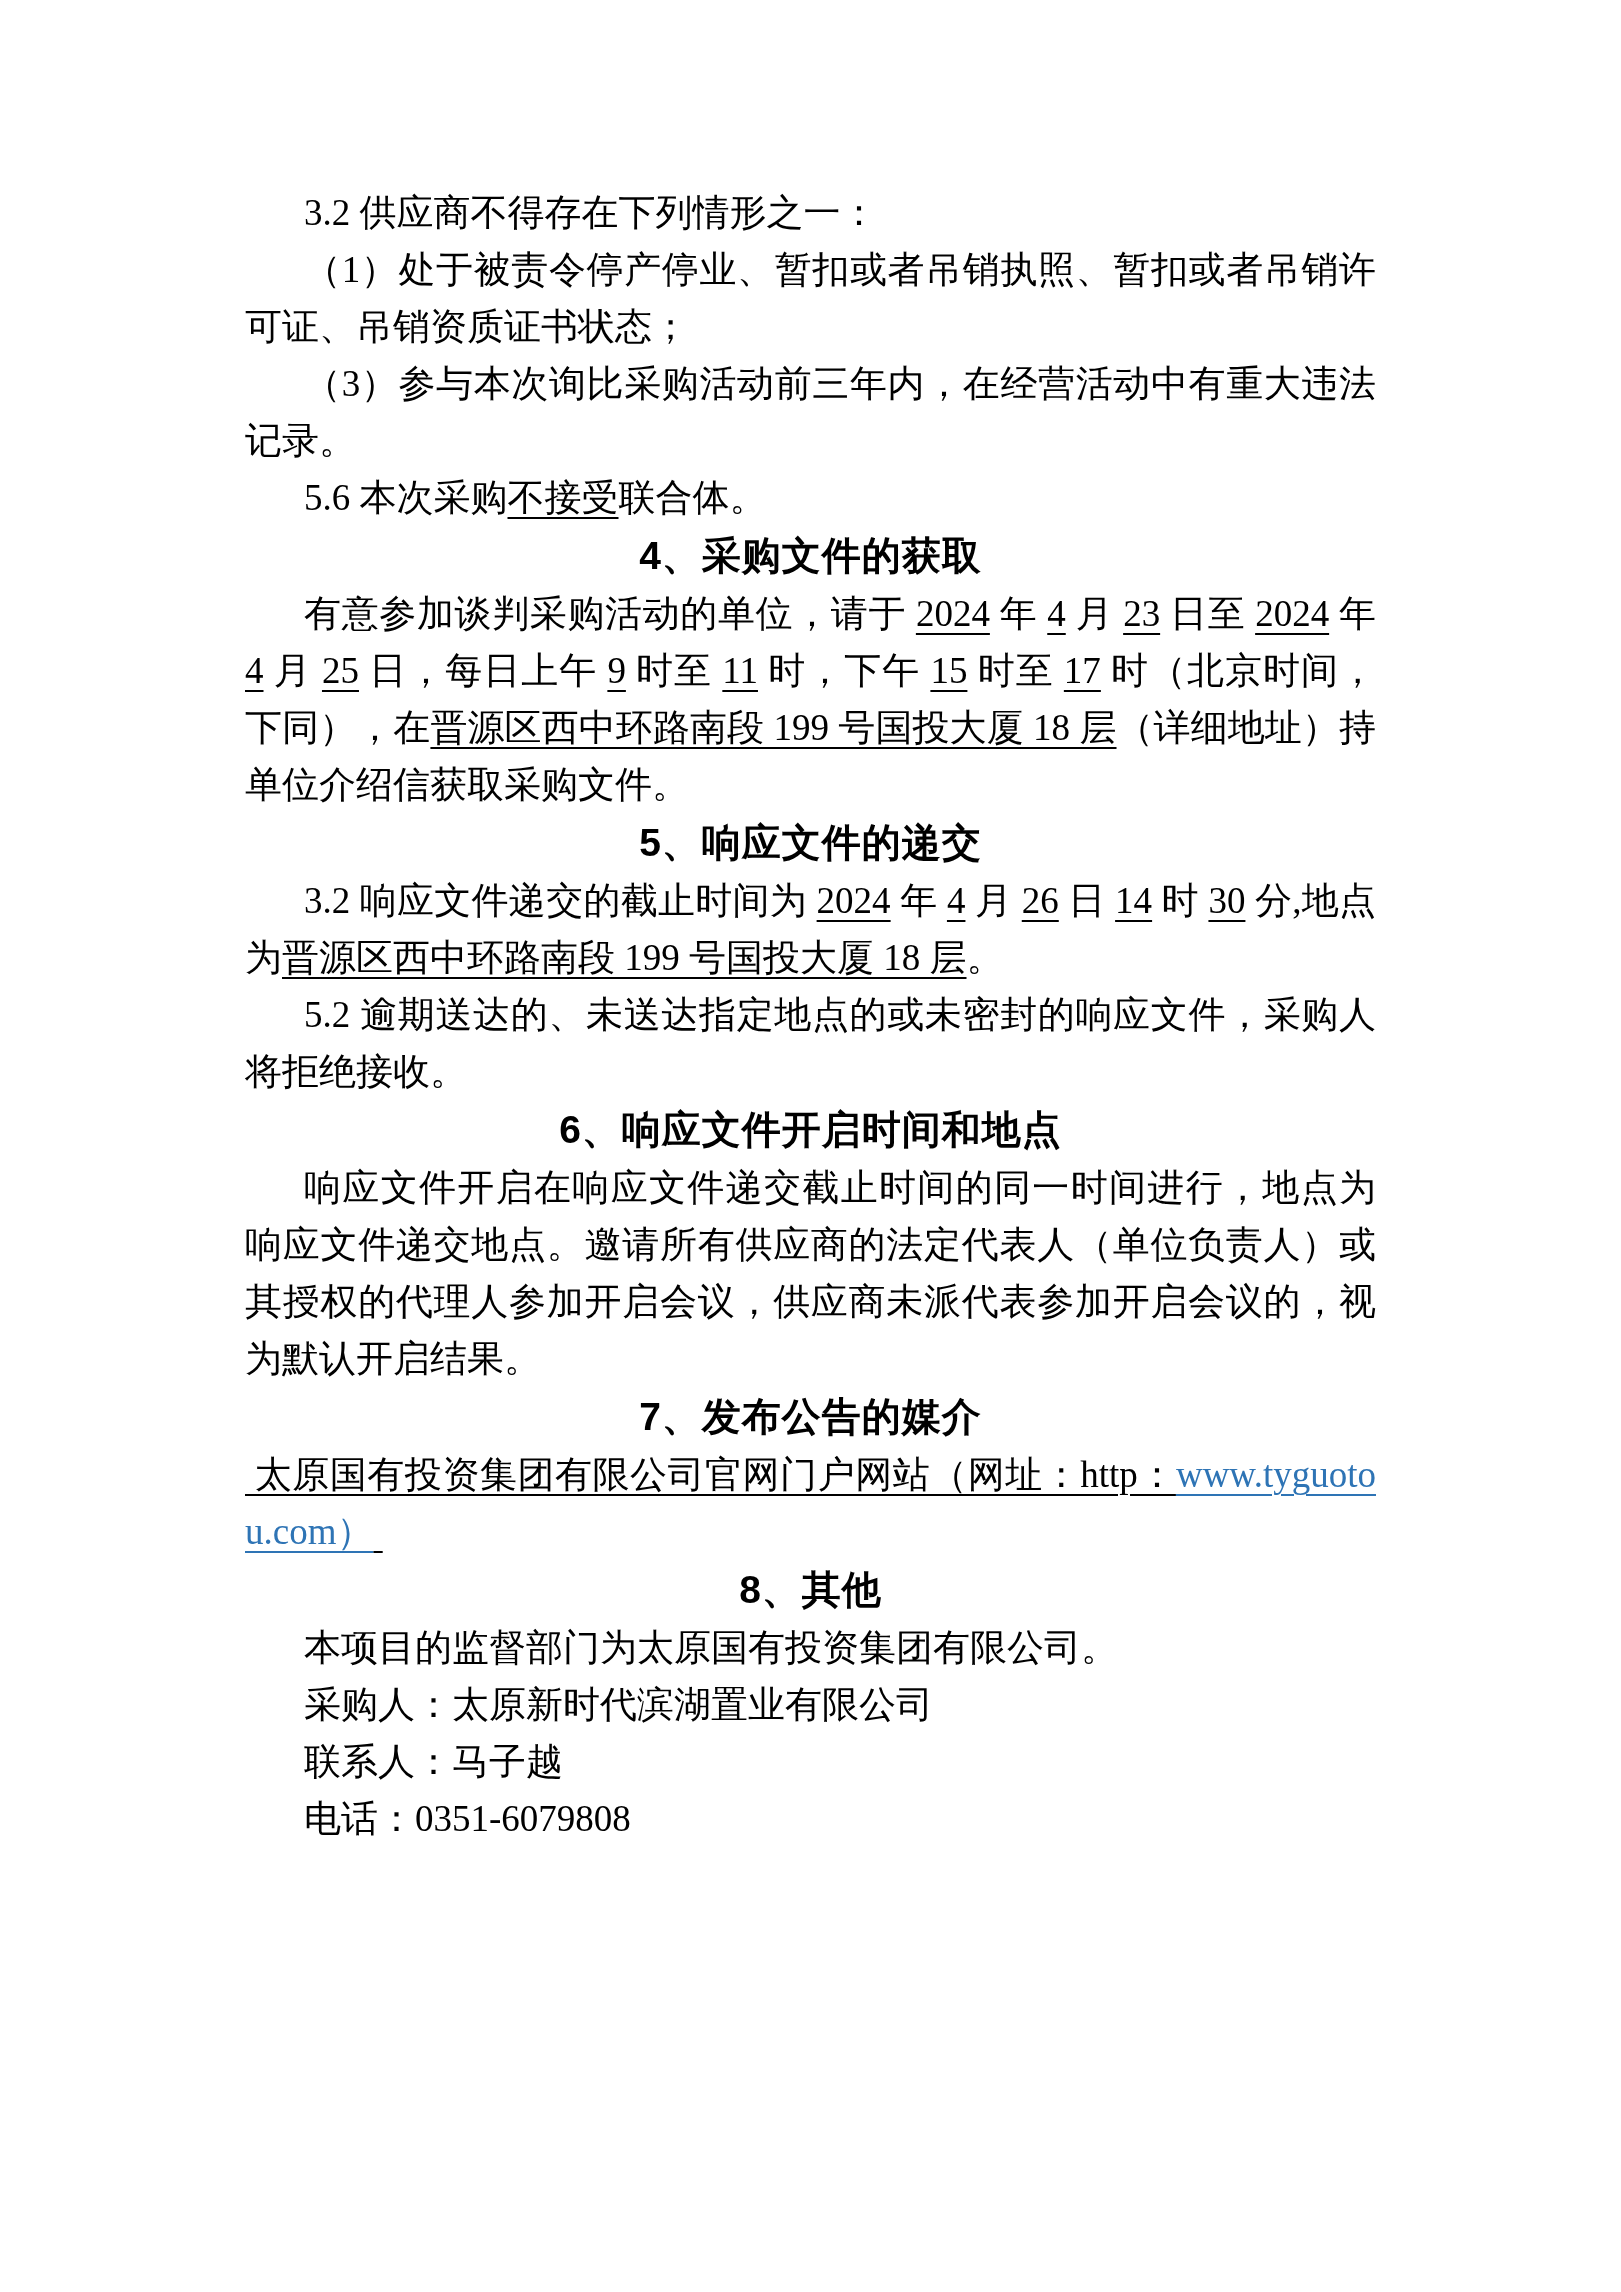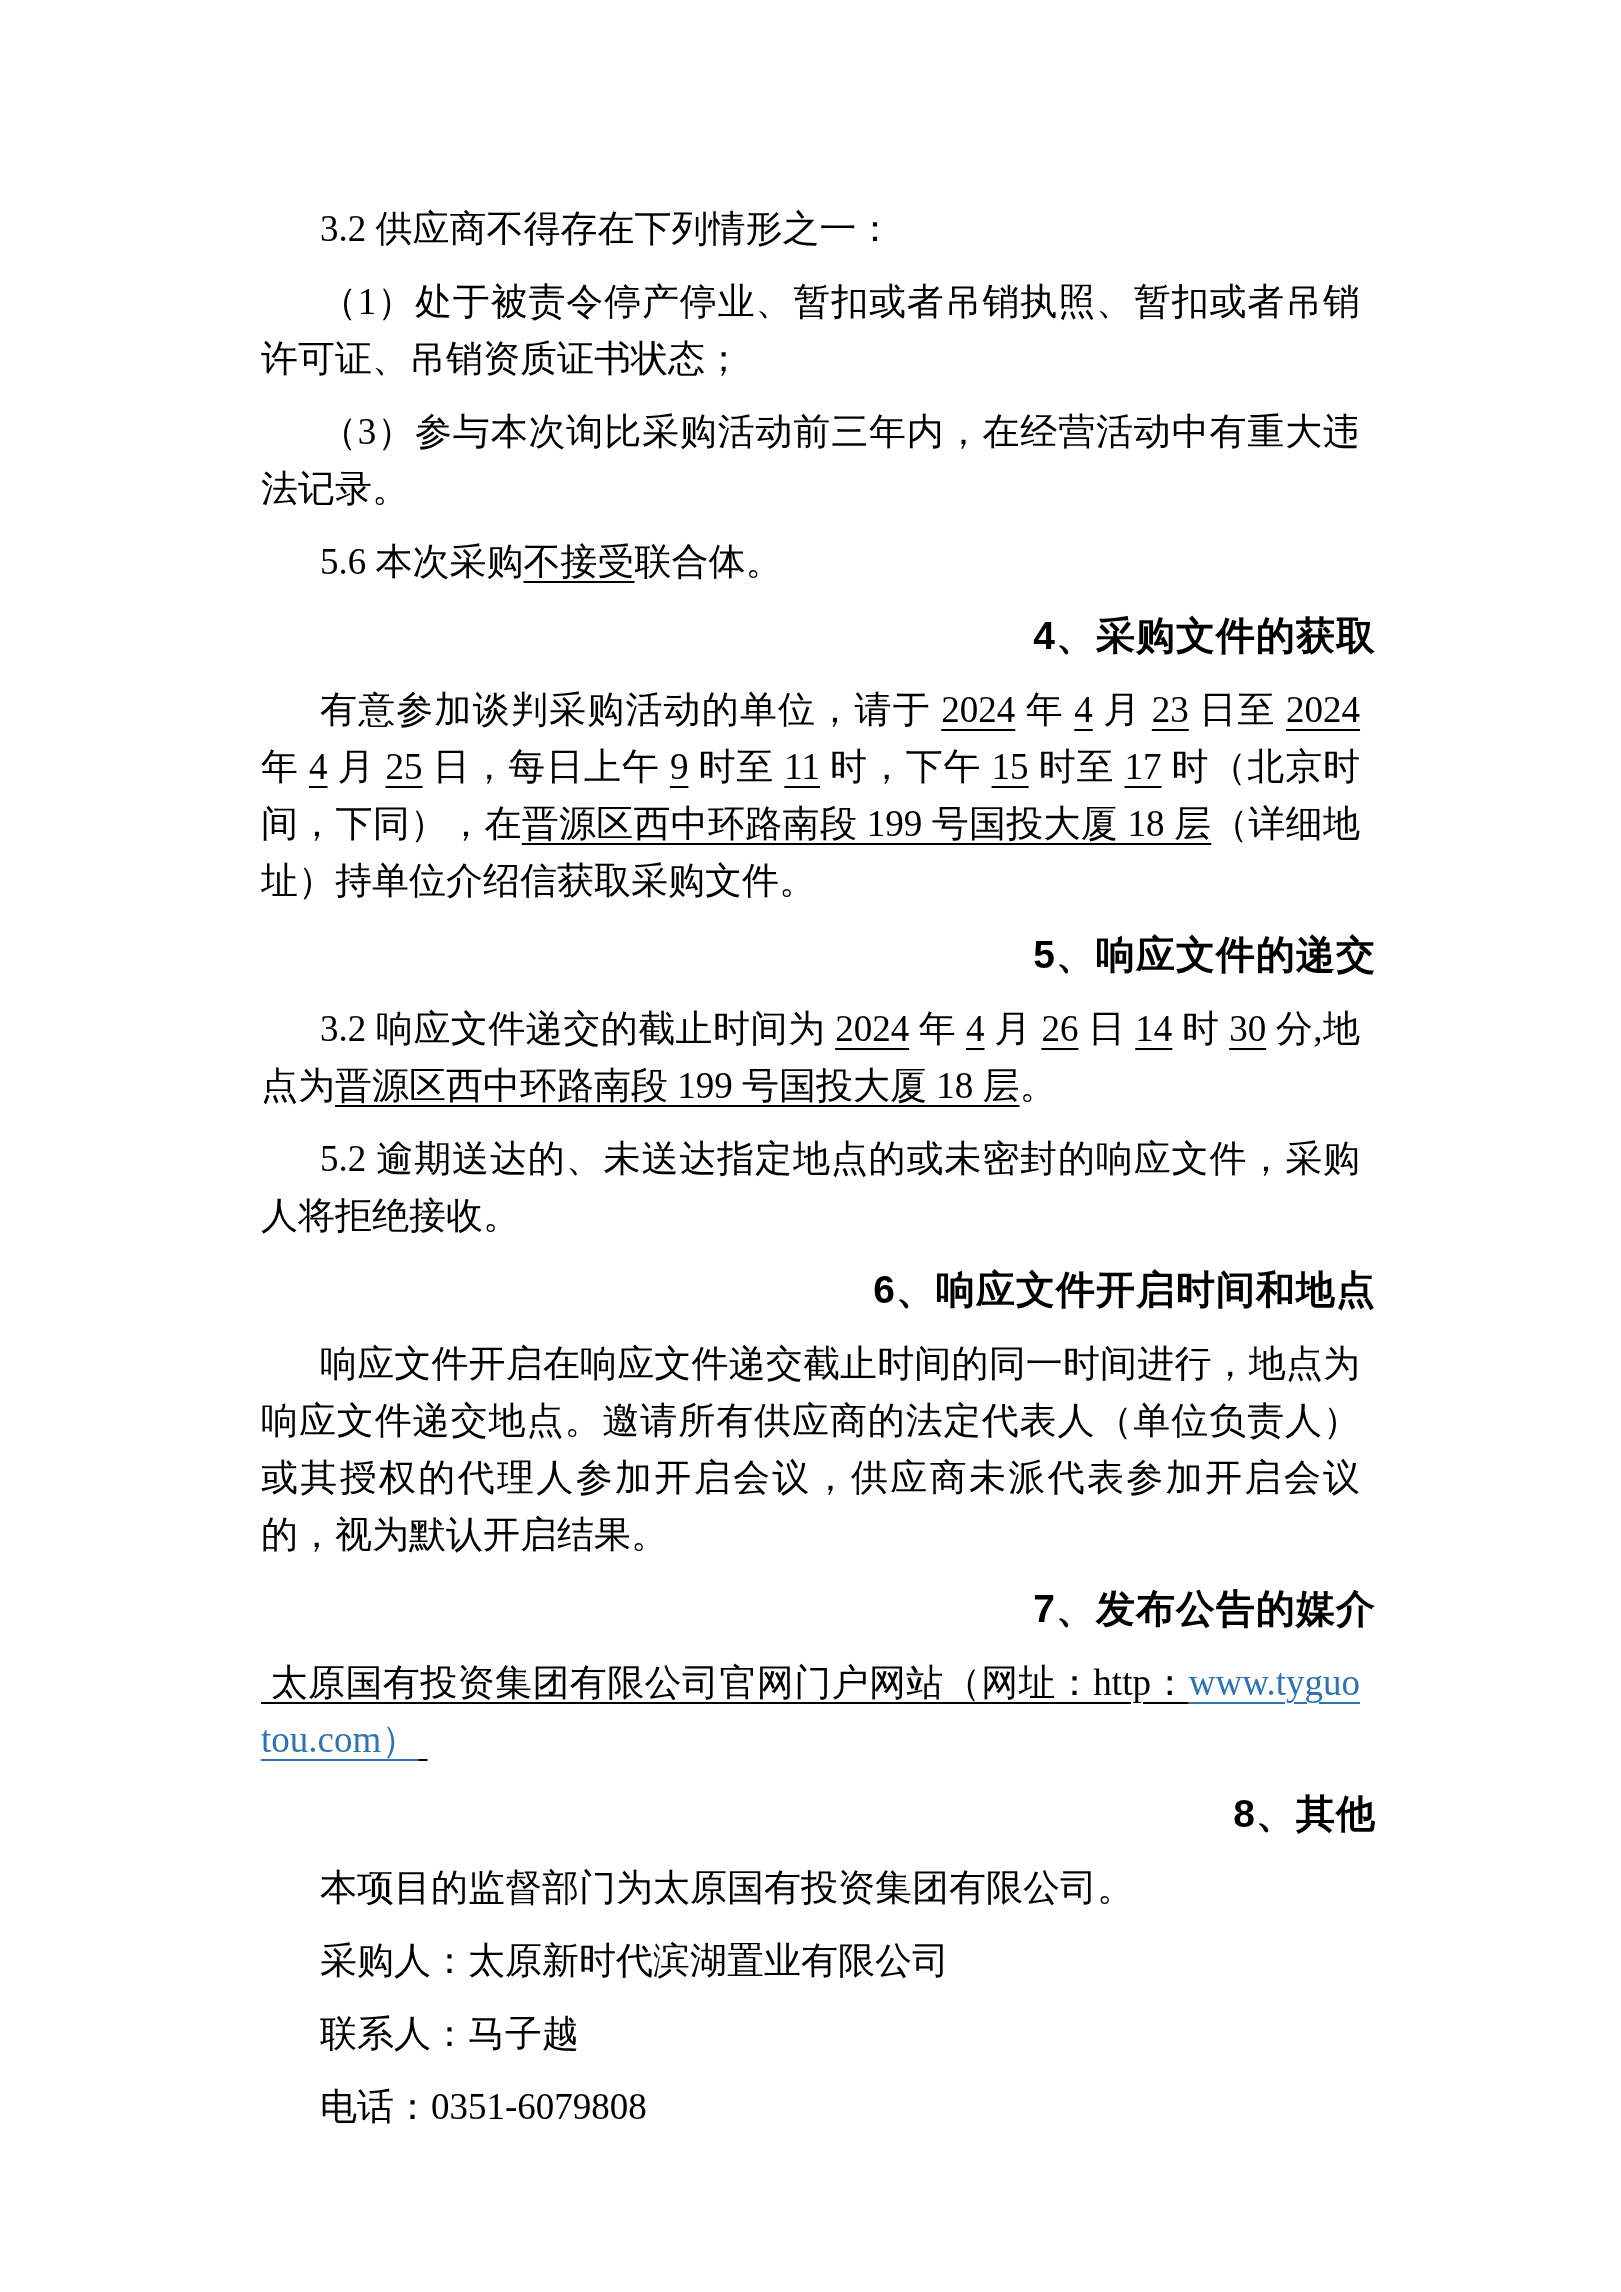--- a/index.html
+++ b/index.html
@@ -8,34 +8,34 @@
     width: 1621px;
     height: 2293px;
     box-sizing: border-box;
     background: var(--page-bg, #ffffff);
     padding: 184px 245px 0 245px;
     font-family: "Liberation Serif", "DejaVu Serif", serif;
     color: var(--text-color, #000000);
   }
   .doc-body { width: 1131px; }
   p.para {
-    margin: 16px;
+    margin: 0;
     font-size: 37px;
     line-height: 57px;
     text-align: justify;
     word-break: break-all;
   }
   p.para.indent { text-indent: 59px; }
   h2.heading {
     margin: 0;
     font-family: "Liberation Sans", "DejaVu Sans", sans-serif;
     font-weight: 700;
     font-size: 39px;
     line-height: 59px;
-    text-align: right;
+    text-align: center;
     letter-spacing: 1px;
   }
   span.u {
     text-decoration: underline;
     text-decoration-thickness: 2px;
     text-underline-offset: 6.9px;
   }
   span.link {
     color: var(--link-color, #2E74B5);
     cursor: pointer;

